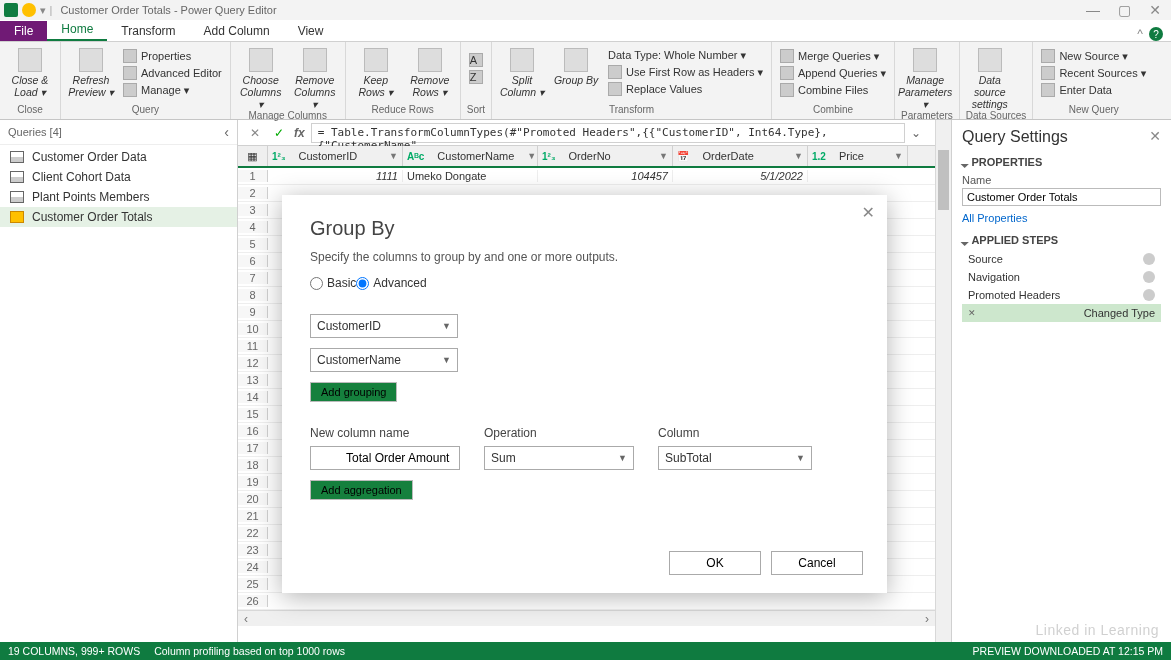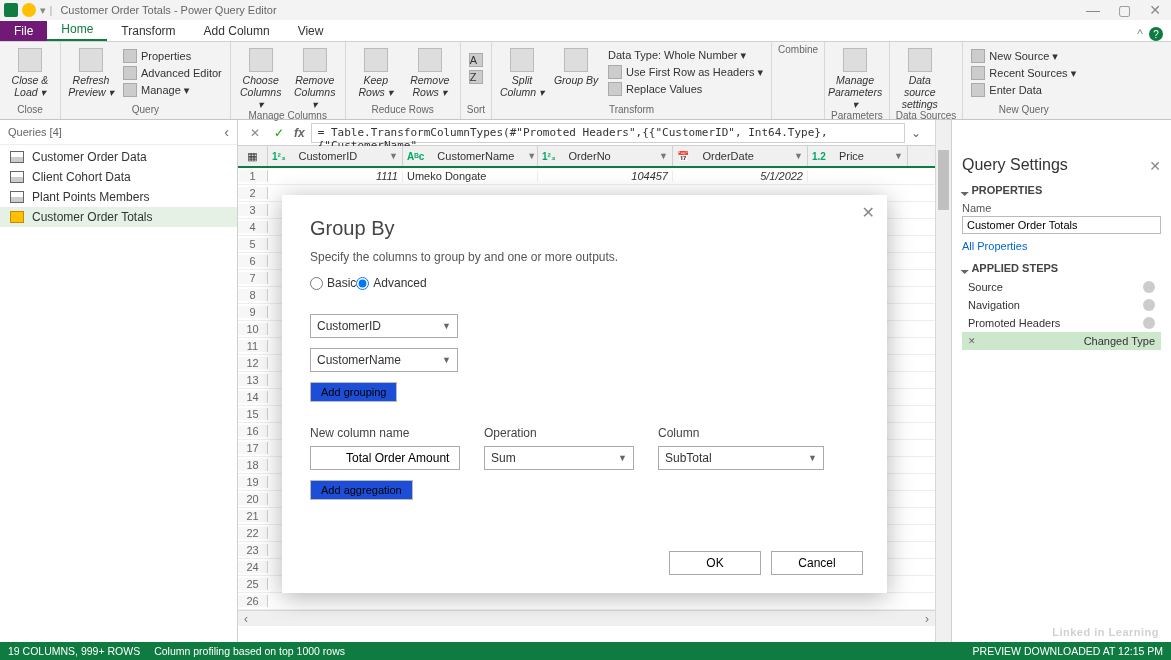--- a/index.html
+++ b/index.html
@@ -68,50 +68,50 @@
 .cell { border-right: 1px solid #eee; padding: 0 4px; overflow: hidden; white-space: nowrap; }
 .cell.num { text-align: right; font-style: italic; color:#333; }
 .vscroll { width: 16px; background: #f0f0f0; border-left: 1px solid #d8d8d8; position: relative; }
 .vscroll .thumb { position:absolute; top: 30px; left:2px; right:2px; height: 60px; background:#c0c0c0; }
 .hscrollbar { height: 16px; background:#f0f0f0; border-top:1px solid #d8d8d8; display:flex; align-items:center; }
 .hscrollbar .harrow { width:16px; text-align:center; color:#777; }
 .hscrollbar .htrack { flex:1; position:relative; height:100%; }
 
 
 .setpane { width: 220px; border-left: 1px solid #d0d0d0; padding: 8px 10px; }
-.setpane .title { font-size: 16px; color: #333; display: flex; justify-content: space-between; align-items: flex-end; margin-top: 28px; }
+.setpane .title { font-size: 16px; color: #333; display: flex; justify-content: space-between; align-items: flex-start; }
 .setpane .title .x { color:#888; cursor:pointer; font-size: 14px; }
 .setpane .sec { margin-top: 10px; font-size: 11px; font-weight: bold; color: #444; }
 .setpane .tri::before { content: "\25E2"; display:inline-block; transform: rotate(45deg); font-size:7px; margin-right:4px; color:#666; }
 .setpane .lab { font-size: 11px; color:#555; margin-top: 6px; }
 .setpane input.name { width: 100%; border: 1px solid #bbb; padding: 2px 4px; font-size: 11px; margin-top: 2px; }
 .setpane .link { color: #0066cc; font-size: 11px; margin-top: 6px; cursor:pointer; }
 .steps { margin-top: 4px; }
 .step { display:flex; align-items:center; justify-content:space-between; padding: 3px 6px; font-size: 11px; cursor:pointer; }
 .step .gear { width:12px; height:12px; background:#ccc; border-radius:50%; }
 .step.sel { background: #cde7cd; }
 .step.sel::before { content:"✕"; font-size:9px; color:#666; margin-right:4px; }
 
 
 .statusbar { position:absolute; bottom:0; left:0; right:0; height: 18px; background: #0f7b40; color:#fff; font-size: 10.5px; display:flex; align-items:center; padding: 0 8px; }
 .statusbar .sright { margin-left:auto; }
-.watermark { position:absolute; right: 12px; bottom: 22px; color: rgba(120,120,120,0.35); font-size: 11px; font-weight: 700; letter-spacing: 0.5px; }
+.watermark { position:absolute; right: 12px; bottom: 22px; color: rgba(120,120,120,0.35); font-size: 14px; font-weight: 400; letter-spacing: 0.5px; }
 
 
 .dlg-back { position:absolute; left: 282px; top: 195px; width: 605px; height: 398px; background:#fff; box-shadow: 0 4px 24px rgba(0,0,0,0.3); z-index: 50; padding: 22px 28px; }
 .dlg-back .dclose { position:absolute; right: 12px; top: 8px; color:#888; font-size: 16px; cursor:pointer; }
 .dlg-back h2 { font-size: 20px; font-weight: 400; color: #444; }
 .dlg-back .sub { font-size: 12px; color:#555; margin-top: 10px; }
 .radios { margin-top: 12px; font-size: 12px; display:flex; align-items:center; }
 .radios label { display:flex; align-items:center; gap:4px; }
 .dlg-select, .dlg-input { border: 1px solid #aaa; background:#fff; font-size: 12px; padding: 3px 6px; height: 24px; }
 .dlg-select { width: 148px; display:flex; align-items:center; justify-content:space-between; cursor:pointer; }
 .dlg-select .dd { color:#666; font-size:9px; }
 .grp-row { margin-top: 10px; }
-.addbtn { border: 1px solid #bbb; background:#1d4ed8; padding: 3px 10px; font-size: 11px; cursor:pointer; margin-top: 10px; }
+.addbtn { border: 1px solid #bbb; background:#15803d; padding: 3px 10px; font-size: 11px; cursor:pointer; margin-top: 10px; }
 .agg-labels { display:flex; gap: 24px; margin-top: 24px; font-size: 12px; color:#444; }
 .agg-labels .al1{ width: 150px;} .agg-labels .al2{ width: 150px;} .agg-labels .al3{ width: 150px;}
 .agg-row { display:flex; gap: 24px; margin-top: 6px; }
 .dlg-input { width: 150px; padding-left: 35px; }
 .dlg-btns { position:absolute; right: 24px; bottom: 18px; display:flex; gap: 10px; }
 .dlg-btns button { width: 92px; height: 24px; border:1px solid #aaa; background:#fff; font-size:12px; cursor:pointer; }
 </style>
 </head>
 <body>
 
@@ -240,20 +240,36 @@
       <div class="sbtn">
             <span class="sico"></span>
             <span>Replace Values</span>
           </div>
     </div>
   </div>
       <div class="label">Transform</div>
     </div>
 
   <div class="ribgroup">
+      <div class="body">
+    <div class="stackbtns">
+      <div class="sbtn">
+            <span class="sico"></span>
+            <span>Merge Queries ▾</span>
+          </div>
+      <div class="sbtn">
+            <span class="sico"></span>
+            <span>Append Queries ▾</span>
+          </div>
+      <div class="sbtn">
+            <span class="sico"></span>
+            <span>Combine Files</span>
+          </div>
+    </div>
+  </div>
       <div class="label">Combine</div>
     </div>
 
   <div class="ribgroup">
       <div class="body">
     <div class="bigbtn">
           <div class="ico"></div>
           <span>Manage Parameters ▾</span>
         </div>
   </div>
@@ -642,21 +658,21 @@
     <div class="al1">New column name</div>
     <div class="al2">Operation</div>
     <div class="al3">Column</div>
   </div>
   <div class="agg-row">
     <input class="dlg-input" value="Total Order Amount" style="">
     <div class="dlg-select" style="width:150px;">
         <span>Sum</span>
         <span class="dd">▼</span>
       </div>
-    <div class="dlg-select" style="width:166px;align-items:center;">
+    <div class="dlg-select" style="width:154px;align-items:center;">
         <span>SubTotal</span>
         <span class="dd">▼</span>
       </div>
   </div>
   <button class="addbtn">Add aggregation</button>
 
   <div class="dlg-btns">
     <button>OK</button>
     <button>Cancel</button>
   </div>

